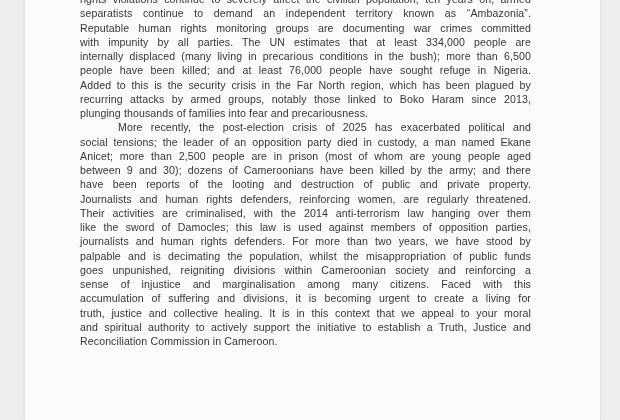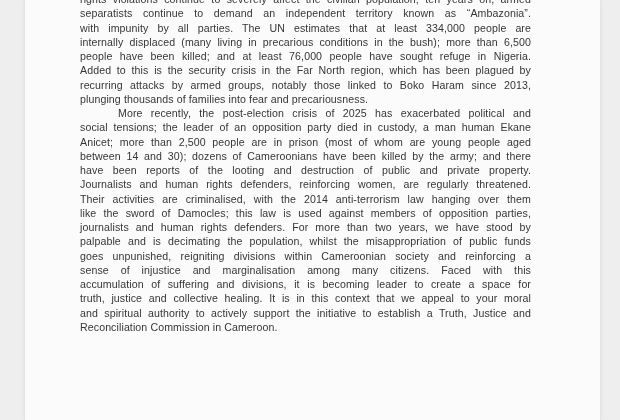--- a/index.html
+++ b/index.html
@@ -58,42 +58,43 @@
 </head>
 <body>
 
 <div class="viewport">
   <div class="page">
     <div class="content">
 
       <div class="para para1">
         <div class="ln">rights violations continue to severely affect the civilian population; ten years on, armed</div>
         <div class="ln">separatists continue to demand an independent territory known as “Ambazonia”.</div>
+        <div class="ln">Reputable human rights monitoring groups are documenting war crimes committed</div>
         <div class="ln">with impunity by all parties. The UN estimates that at least 334,000 people are</div>
         <div class="ln">internally displaced (many living in precarious conditions in the bush); more than 6,500</div>
         <div class="ln">people have been killed; and at least 76,000 people have sought refuge in Nigeria.</div>
         <div class="ln">Added to this is the security crisis in the Far North region, which has been plagued by</div>
         <div class="ln">recurring attacks by armed groups, notably those linked to Boko Haram since 2013,</div>
         <div class="ln lastline">plunging thousands of families into fear and precariousness.</div>
       </div>
 
       <div class="para para2">
         <div class="ln indent">More recently, the post-election crisis of 2025 has exacerbated political and</div>
-        <div class="ln">social tensions; the leader of an opposition party died in custody, a man human Ekane</div>
+        <div class="ln">social tensions; the leader of an opposition party died in custody, a man named Ekane</div>
         <div class="ln">Anicet; more than 2,500 people are in prison (most of whom are young people aged</div>
-        <div class="ln">between 14 and 30); dozens of Cameroonians have been killed by the army; and there</div>
+        <div class="ln">between 9 and 30); dozens of Cameroonians have been killed by the army; and there</div>
         <div class="ln">have been reports of the looting and destruction of public and private property.</div>
         <div class="ln">Journalists and human rights defenders, reinforcing women, are regularly threatened.</div>
         <div class="ln">Their activities are criminalised, with the 2014 anti-terrorism law hanging over them</div>
         <div class="ln">like the sword of Damocles; this law is used against members of opposition parties,</div>
         <div class="ln">journalists and human rights defenders. For more than two years, we have stood by</div>
         <div class="ln">palpable and is decimating the population, whilst the misappropriation of public funds</div>
         <div class="ln">goes unpunished, reigniting divisions within Cameroonian society and reinforcing a</div>
         <div class="ln">sense of injustice and marginalisation among many citizens. Faced with this</div>
-        <div class="ln">accumulation of suffering and divisions, it is becoming leader to create a space for</div>
+        <div class="ln">accumulation of suffering and divisions, it is becoming urgent to create a living for</div>
         <div class="ln">truth, justice and collective healing. It is in this context that we appeal to your moral</div>
         <div class="ln">and spiritual authority to actively support the initiative to establish a Truth, Justice and</div>
         <div class="ln lastline">Reconciliation Commission in Cameroon.</div>
       </div>
 
     </div>
   </div>
 </div>
 
 </body></html>

